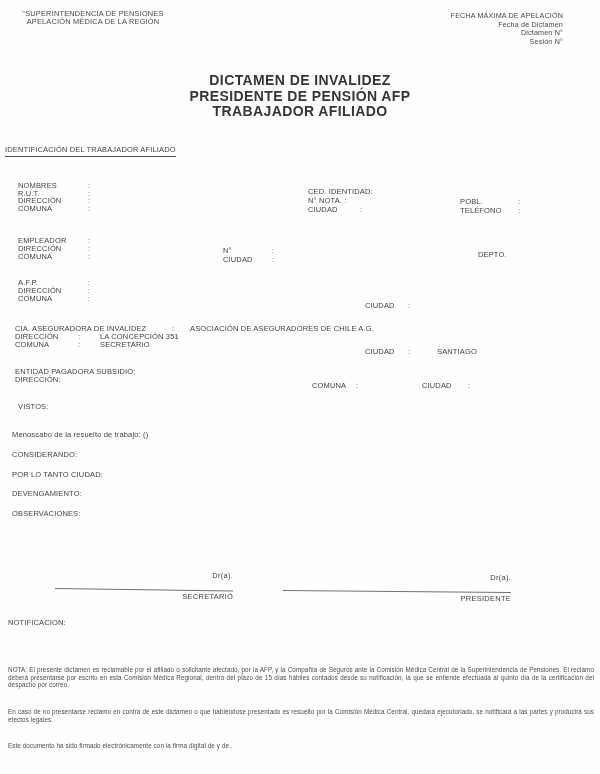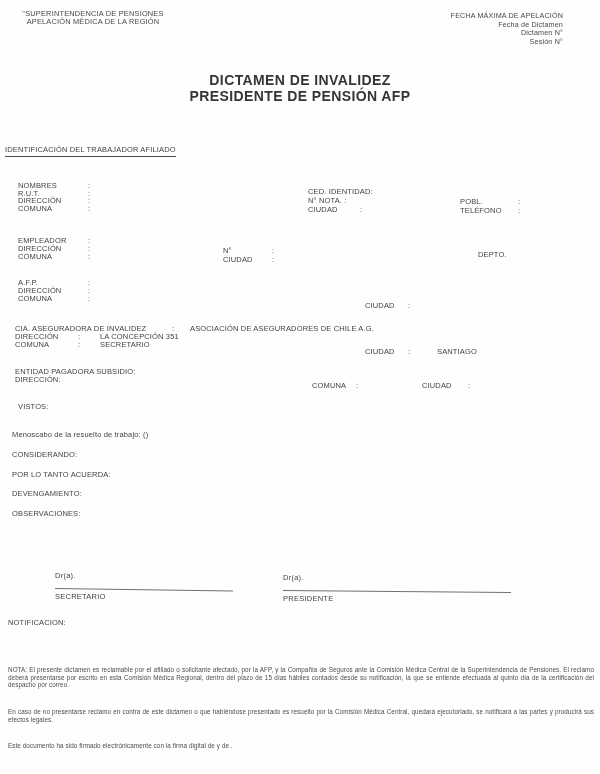--- a/index.html
+++ b/index.html
@@ -7,21 +7,21 @@
   html,body{background:#ececec}
   .page{position:relative;width:600px;height:774px;margin:0 auto;background:#fefefd;
         font-family:"Liberation Sans","DejaVu Sans",sans-serif;color:#3b3b3b;overflow:hidden}
   .abs{position:absolute}
   .org{font-size:7.4px;line-height:8.4px;text-align:center;letter-spacing:.2px;color:#474747;white-space:nowrap}
   .meta{font-size:7.2px;line-height:8.6px;text-align:right;letter-spacing:.15px;color:#484848}
   .title{font-size:14px;line-height:15.5px;font-weight:bold;text-align:center;letter-spacing:.4px;color:#353535;width:600px}
   .lbl{font-size:7.5px;letter-spacing:.15px;white-space:nowrap;color:#424242}
   .u{border-bottom:1px solid #4a4a4a;padding-bottom:1.5px}
   .sigline{height:1px;background:#707070;transform-origin:left center}
-  .sig{font-size:7.5px;text-align:left;letter-spacing:.25px;color:#424242}
+  .sig{font-size:7.5px;text-align:right;letter-spacing:.25px;color:#424242}
   .fine{font-size:6.3px;line-height:7.7px;letter-spacing:.08px;text-align:justify;color:#4b4b4b;width:586px}
 </style>
 </head>
 <body>
 
 <div class="page">
 
   <div class="abs org" style="left:8px;top:10px;width:170px">
     <div>"SUPERINTENDENCIA DE PENSIONES</div>
     <div>APELACIÓN MÉDICA DE LA REGIÓN</div>
@@ -30,20 +30,21 @@
   <div class="abs meta" style="left:348px;top:12px;width:215px">
     <div>FECHA MÁXIMA DE APELACIÓN</div>
     <div>Fecha de Dictamen</div>
     <div>Dictamen N°</div>
     <div>Sesión N°</div>
   </div>
 
   <div class="abs title" style="left:0;top:73px">
     <div>DICTAMEN DE INVALIDEZ</div>
     <div>PRESIDENTE DE PENSIÓN AFP</div>
+    <div>TRABAJADOR AFILIADO</div>
   </div>
 
   <span class="abs lbl u" style="left:5px;top:145px">IDENTIFICACIÓN DEL TRABAJADOR AFILIADO</span>
 
   <span class="abs lbl" style="left:18px;top:181px">NOMBRES</span>
   <span class="abs lbl" style="left:88px;top:181px">:</span>
   <span class="abs lbl" style="left:18px;top:189px">R.U.T.</span>
   <span class="abs lbl" style="left:88px;top:189px">:</span>
   <span class="abs lbl" style="left:18px;top:196px">DIRECCIÓN</span>
   <span class="abs lbl" style="left:88px;top:196px">:</span>
@@ -97,21 +98,21 @@
   <span class="abs lbl" style="left:15px;top:367px">ENTIDAD PAGADORA SUBSIDIO:</span>
   <span class="abs lbl" style="left:15px;top:375px">DIRECCIÓN:</span>
   <span class="abs lbl" style="left:312px;top:381px">COMUNA</span>
   <span class="abs lbl" style="left:356px;top:381px">:</span>
   <span class="abs lbl" style="left:422px;top:381px">CIUDAD</span>
   <span class="abs lbl" style="left:468px;top:381px">:</span>
 
   <span class="abs lbl" style="left:18px;top:402px">VISTOS:</span>
   <span class="abs lbl" style="left:12px;top:430px">Menoscabo de la resuelto de trabajo: ()</span>
   <span class="abs lbl" style="left:12px;top:450px">CONSIDERANDO:</span>
-  <span class="abs lbl" style="left:12px;top:470px">POR LO TANTO ACUERDA:</span>
+  <span class="abs lbl" style="left:12px;top:470px">POR LO TANTO CIUDAD:</span>
   <span class="abs lbl" style="left:12px;top:489px">DEVENGAMIENTO:</span>
   <span class="abs lbl" style="left:12px;top:509px">OBSERVACIONES:</span>
 
   <div class="abs sig" style="left:55px;top:571px;width:178px">Dr(a).</div>
   <div class="abs sigline" style="left:55px;top:588px;width:178px;transform:rotate(0.8deg)"></div>
   <div class="abs sig" style="left:55px;top:592px;width:178px">SECRETARIO</div>
 
   <div class="abs sig" style="left:283px;top:573px;width:228px">Dr(a).</div>
   <div class="abs sigline" style="left:283px;top:590px;width:228px;transform:rotate(0.5deg)"></div>
   <div class="abs sig" style="left:283px;top:594px;width:228px">PRESIDENTE</div>

